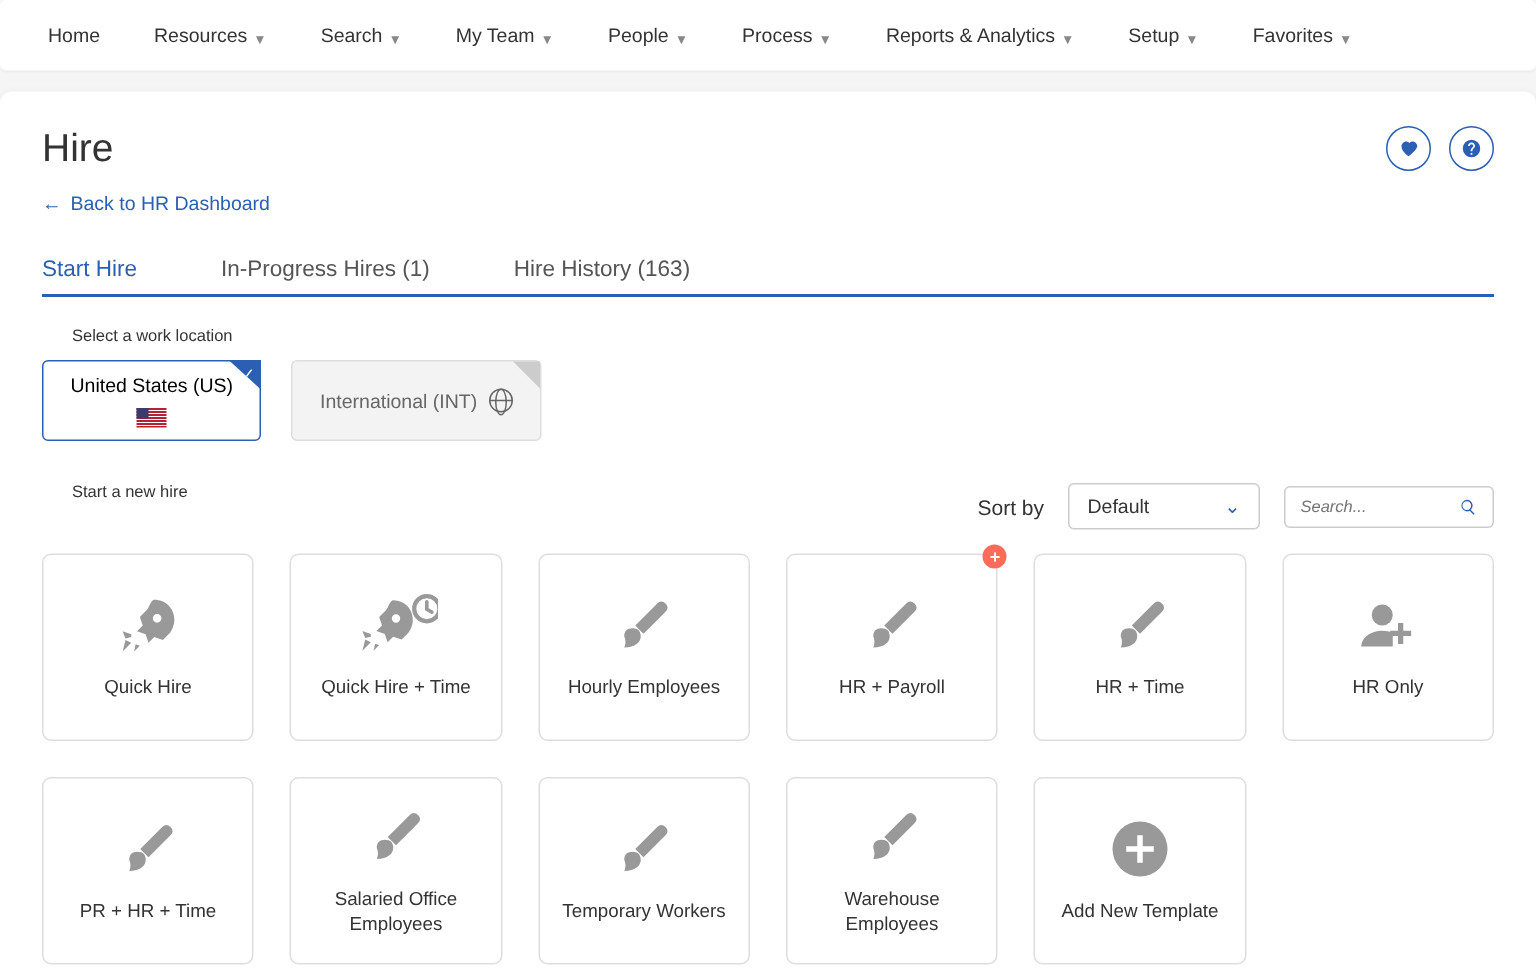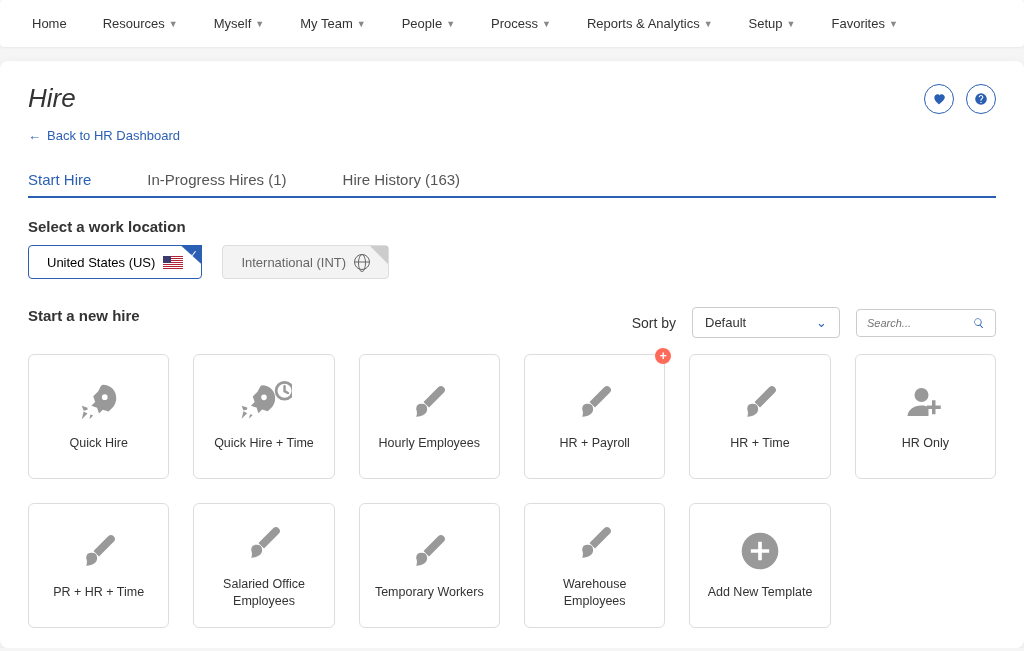--- a/index.html
+++ b/index.html
@@ -1,45 +1,45 @@
 <!DOCTYPE html>
 <html><head>
 <meta charset="utf-8">
 <style>
 * { box-sizing: border-box; margin: 0; padding: 0; }
 body { font-family: -apple-system, BlinkMacSystemFont, "Segoe UI", Arial, sans-serif; background: #f5f5f5; color: #333; font-size: 14px; }
 .app { max-width: 1024px; margin: 0 auto; }
 .topnav { background: #fff; border-radius: 4px; padding: 8px 16px; display: flex; gap: 4px; align-items: center; box-shadow: 0 1px 2px rgba(0,0,0,0.05); }
-.nav-item { padding: 8px 16px; color: #333; font-size: 13px; cursor: pointer; display: flex; align-items: center; gap: 4px; background: none; border: none; }
+.nav-item { padding: 8px 16px; color: #333; font-size: 13px; cursor: pointer; display: flex; align-items: flex-end; gap: 4px; background: none; border: none; }
 .nav-item .caret { font-size: 9px; color: #888; }
 .main-card { background: #fff; border-radius: 8px; margin-top: 14px; padding: 22px 28px 20px; box-shadow: 0 2px 8px rgba(0,0,0,0.06); }
 .header-row { display: flex; justify-content: space-between; align-items: center; }
-.page-title { font-size: 26px; font-weight: 500; color: #333; font-style: italic; }
+.page-title { font-size: 26px; font-weight: 500; color: #333; }
 .header-icons { display: flex; gap: 12px; }
 .circle-btn { width: 30px; height: 30px; border: 1.5px solid #2b5fb3; border-radius: 50%; display: flex; align-items: center; justify-content: center; background: #fff; cursor: pointer; color: #2b5fb3; }
 .back-link { display: inline-flex; align-items: center; gap: 6px; color: #2b5fb3; font-size: 13px; margin-top: 14px; cursor: pointer; background: none; border: none; }
 .tabs { display: flex; gap: 56px; margin-top: 20px; border-bottom: 2px solid #2b5fb3; }
 .tab { padding: 8px 0; font-size: 15px; color: #555; cursor: pointer; background: none; border: none; }
 .tab.active { color: #2b5fb3; font-weight: 500; }
-.section-label { font-size: 15px; font-weight: 700; color: #333; margin-top: 20px; }
+.section-label { font-size: 11px; font-weight: 400; color: #333; margin-top: 20px; margin-left: 20px; }
 .location-row { display: flex; gap: 20px; margin-top: 10px; }
 .loc-chip { position: relative; border: 1px solid #ccc; border-radius: 4px; padding: 8px 18px; background: #fff; cursor: pointer; display: flex; align-items: center; gap: 8px; font-size: 13px; }
-.loc-chip.selected { border: 1.5px solid #2b5fb3; }
+.loc-chip.selected { border: 1.5px solid #2b5fb3; flex-direction: column; }
 .loc-chip.selected::after { content: "✓"; position: absolute; top: -1px; right: -1px; background: #2b5fb3; color: #fff; font-size: 11px; width: 18px; height: 18px; display: flex; align-items: center; justify-content: center; clip-path: polygon(0 0, 100% 0, 100% 100%); padding-left: 4px; padding-bottom: 2px; }
 .loc-chip.passive { background: #f3f3f3; border-color: #ddd; color: #666; }
 .loc-chip.passive::after { content: ""; position: absolute; top: 0; right: 0; border-top: 18px solid #ccc; border-left: 18px solid transparent; }
 .flag { width: 20px; height: 13px; background: linear-gradient(to bottom, #b22234 0 7.7%, #fff 7.7% 15.4%, #b22234 15.4% 23.1%, #fff 23.1% 30.8%, #b22234 30.8% 38.5%, #fff 38.5% 46.2%, #b22234 46.2% 53.9%, #fff 53.9% 61.6%, #b22234 61.6% 69.3%, #fff 69.3% 77%, #b22234 77% 84.7%, #fff 84.7% 92.4%, #b22234 92.4% 100%); position: relative; }
 .flag::before { content: ""; position: absolute; top: 0; left: 0; width: 8px; height: 7px; background: #3c3b6e; }
 .globe { width: 16px; height: 16px; border: 1.5px solid #666; border-radius: 50%; position: relative; }
 .globe::before { content: ""; position: absolute; top: -1.5px; left: 50%; width: 6px; height: 16px; border: 1.5px solid #666; border-radius: 50%; transform: translateX(-50%); }
 .globe::after { content: ""; position: absolute; left: -1.5px; top: 50%; height: 0; width: 16px; border-top: 1.5px solid #666; transform: translateY(-50%); }
 .hire-header { display: flex; justify-content: space-between; align-items: flex-start; margin-top: 28px; }
 .sort-search { display: flex; align-items: center; gap: 16px; }
 .sort-label { font-size: 14px; color: #333; }
-.sort-select { border: 1px solid #ccc; border-radius: 4px; padding: 7px 12px; background: #fff; font-size: 13px; color: #333; width: 148px; display: flex; justify-content: space-between; align-items: center; cursor: pointer; }
+.sort-select { border: 1px solid #ccc; border-radius: 4px; padding: 7px 12px; background: #fff; font-size: 13px; color: #333; width: 128px; display: flex; justify-content: space-between; align-items: center; cursor: pointer; }
 .search-box { border: 1px solid #ccc; border-radius: 4px; padding: 6px 10px; display: flex; align-items: center; gap: 8px; width: 140px; }
 .search-box input { border: none; outline: none; width: 100%; font-size: 11px; font-style: italic; color: #888; }
 .tiles { display: grid; grid-template-columns: repeat(6, 1fr); gap: 24px; margin-top: 16px; }
 .tile { position: relative; border: 1px solid #ddd; border-radius: 6px; background: #fff; height: 125px; display: flex; flex-direction: column; align-items: center; justify-content: center; gap: 12px; cursor: pointer; text-align: center; padding: 8px; }
 .tile-icon { color: #999; display: flex; align-items: center; justify-content: center; height: 42px; }
 .tile-label { font-size: 12.5px; color: #333; line-height: 1.3; }
 .tile-badge { position: absolute; top: -7px; right: -7px; width: 16px; height: 16px; background: #ff6b5b; border-radius: 50%; color: #fff; display: flex; align-items: center; justify-content: center; font-size: 12px; font-weight: bold; }
 svg { display: block; }
 </style>
 </head>
@@ -49,21 +49,21 @@
 
   <div class="topnav" id="topnav">
       <button class="nav-item">
         <span>Home</span>
       </button>
       <button class="nav-item">
         <span>Resources</span>
         <span class="caret">▼</span>
       </button>
       <button class="nav-item">
-        <span>Myself</span>
+        <span>Search</span>
         <span class="caret">▼</span>
       </button>
       <button class="nav-item">
         <span>My Team</span>
         <span class="caret">▼</span>
       </button>
       <button class="nav-item">
         <span>People</span>
         <span class="caret">▼</span>
       </button>

